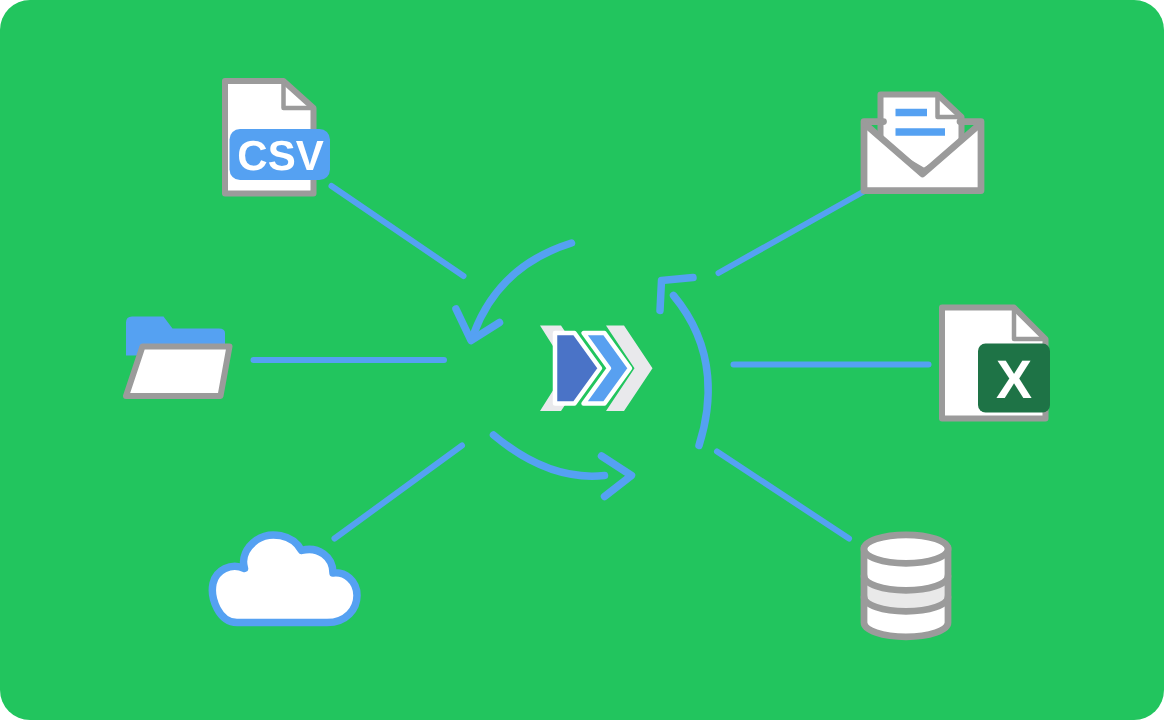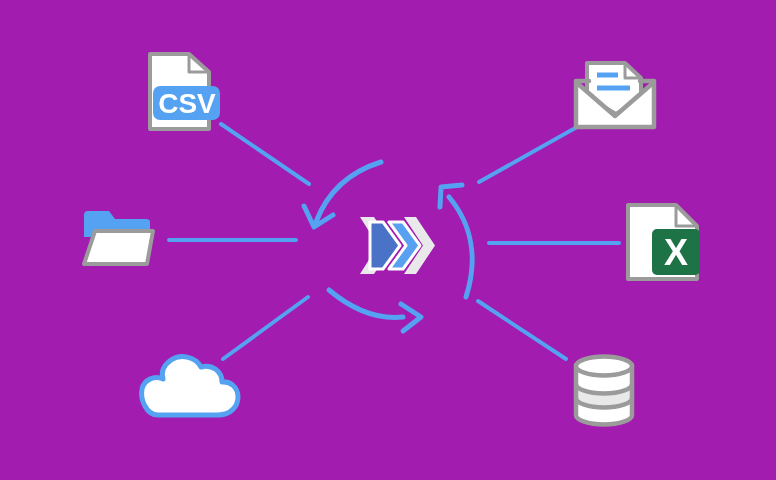--- a/index.html
+++ b/index.html
@@ -1,21 +1,22 @@
 <!DOCTYPE html>
 <html><head>
 <meta charset="utf-8">
 <style>
   html,body{margin:0;padding:0;background:#ffffff;}
   .canvas{
     position:relative;
     width:776px;height:480px;
-    background:#a21caf;
+    background:#22c55e;
     overflow:hidden;
     font-family:"Liberation Sans",sans-serif;
+    border-radius:20px;
   }
   svg{display:block;}
   .doc-outline{fill:#ffffff;stroke:#9b9b9b;stroke-width:4;stroke-linejoin:round;}
   .fold-line{fill:none;stroke:#9b9b9b;stroke-width:3;stroke-linejoin:round;}
   .gray-stroke{fill:none;stroke:#9b9b9b;stroke-linejoin:round;stroke-linecap:round;}
   .white-fill{fill:#ffffff;}
   .badge-label{font-family:"Liberation Sans",sans-serif;font-weight:bold;fill:#ffffff;}
   .connector{stroke-width:4;stroke-linecap:round;fill:none;}
   .cycle{stroke-width:5;stroke-linecap:round;stroke-linejoin:round;fill:none;}
   .chev{stroke:#ffffff;stroke-width:3;stroke-linejoin:round;}

